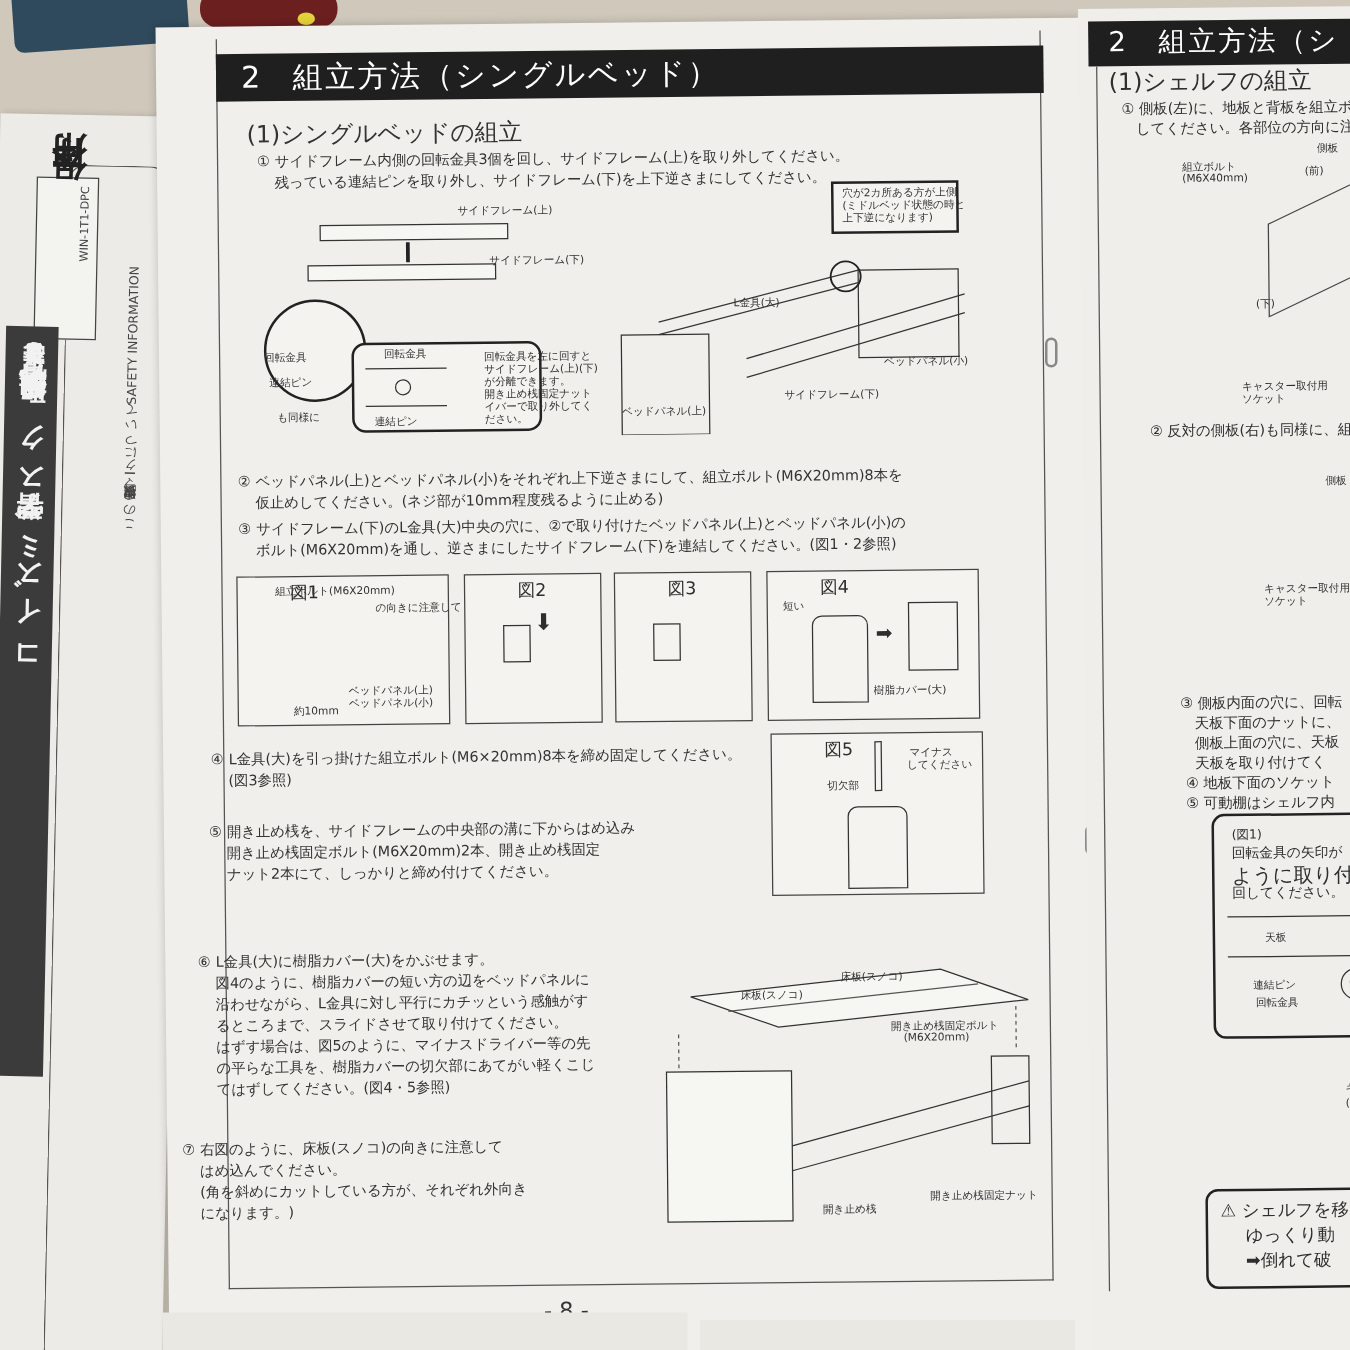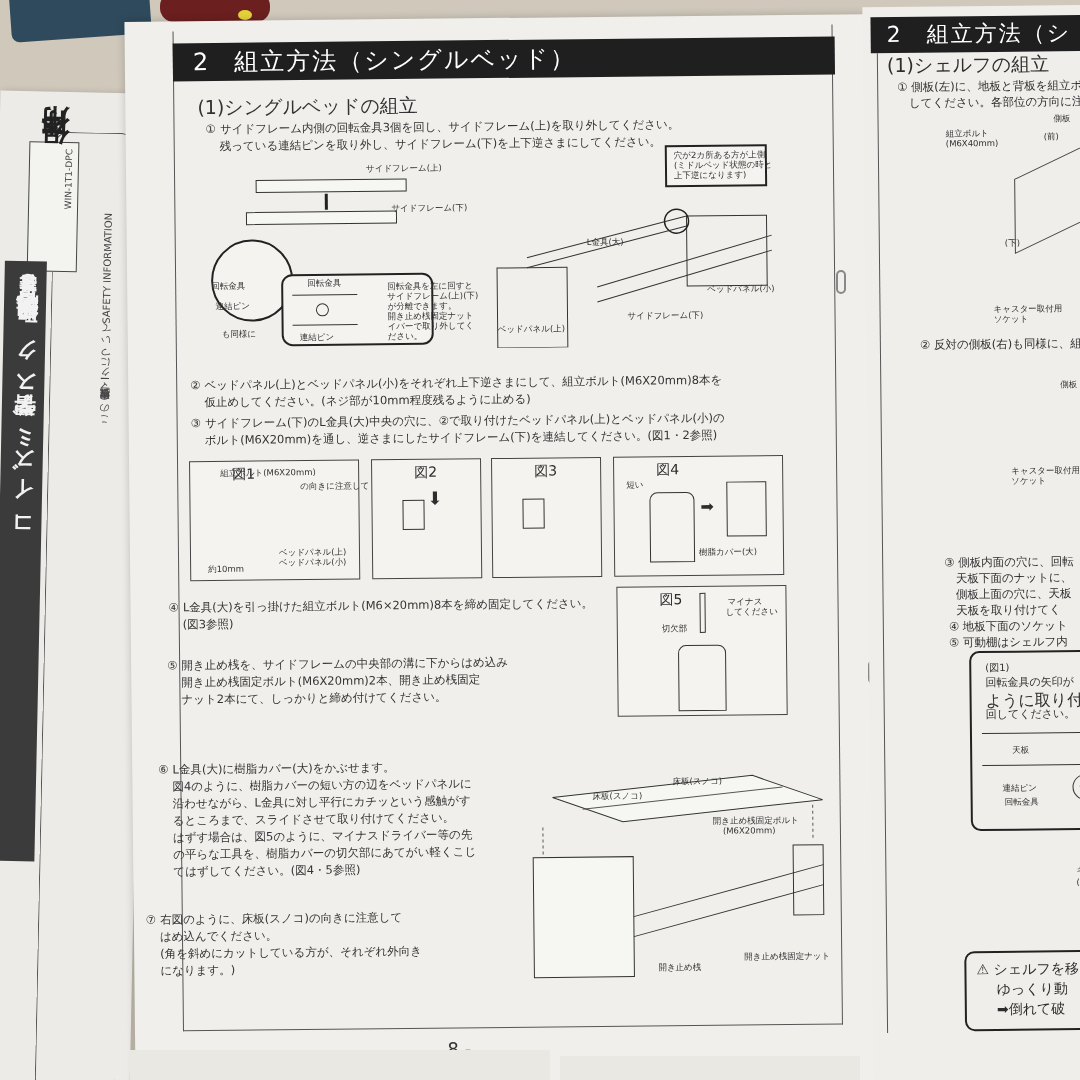--- a/index.html
+++ b/index.html
@@ -158,21 +158,21 @@
     <span class="line"><span class="n">③</span><span>サイドフレーム(下)のL金具(大)中央の穴に、②で取り付けたベッドパネル(上)とベッドパネル(小)の</span></span>
     <span class="line indent">ボルト(M6X20mm)を通し、逆さまにしたサイドフレーム(下)を連結してください。(図1・2参照)</span>
   </div>
 
   <div class="fig" style="left:60px;top:440px;width:170px;height:120px;">
     <span class="fig-label">図1</span>
     <span class="callout" style="left:30px;top:6px;">組立ボルト(M6X20mm)</span>
     <span class="callout" style="left:110px;top:20px;">の向きに注意して</span>
     <span class="callout" style="left:88px;top:86px;">ベッドパネル(上)</span>
     <span class="callout" style="left:88px;top:96px;">ベッドパネル(小)</span>
-    <span class="callout" style="left:17px;top:102px;">約10mm</span>
+    <span class="callout" style="left:44px;top:102px;">約10mm</span>
   </div>
   <div class="fig" style="left:242px;top:440px;width:110px;height:120px;">
     <span class="fig-label">図2</span>
     <div style="position:absolute;left:30px;top:40px;width:22px;height:30px;border:1.5px solid #333;"></div>
     <div style="position:absolute;left:55px;top:28px;font-size:18px;">⬇</div>
   </div>
   <div class="fig" style="left:362px;top:440px;width:110px;height:120px;">
     <span class="fig-label">図3</span>
     <div style="position:absolute;left:30px;top:40px;width:22px;height:30px;border:1.5px solid #333;"></div>
   </div>

